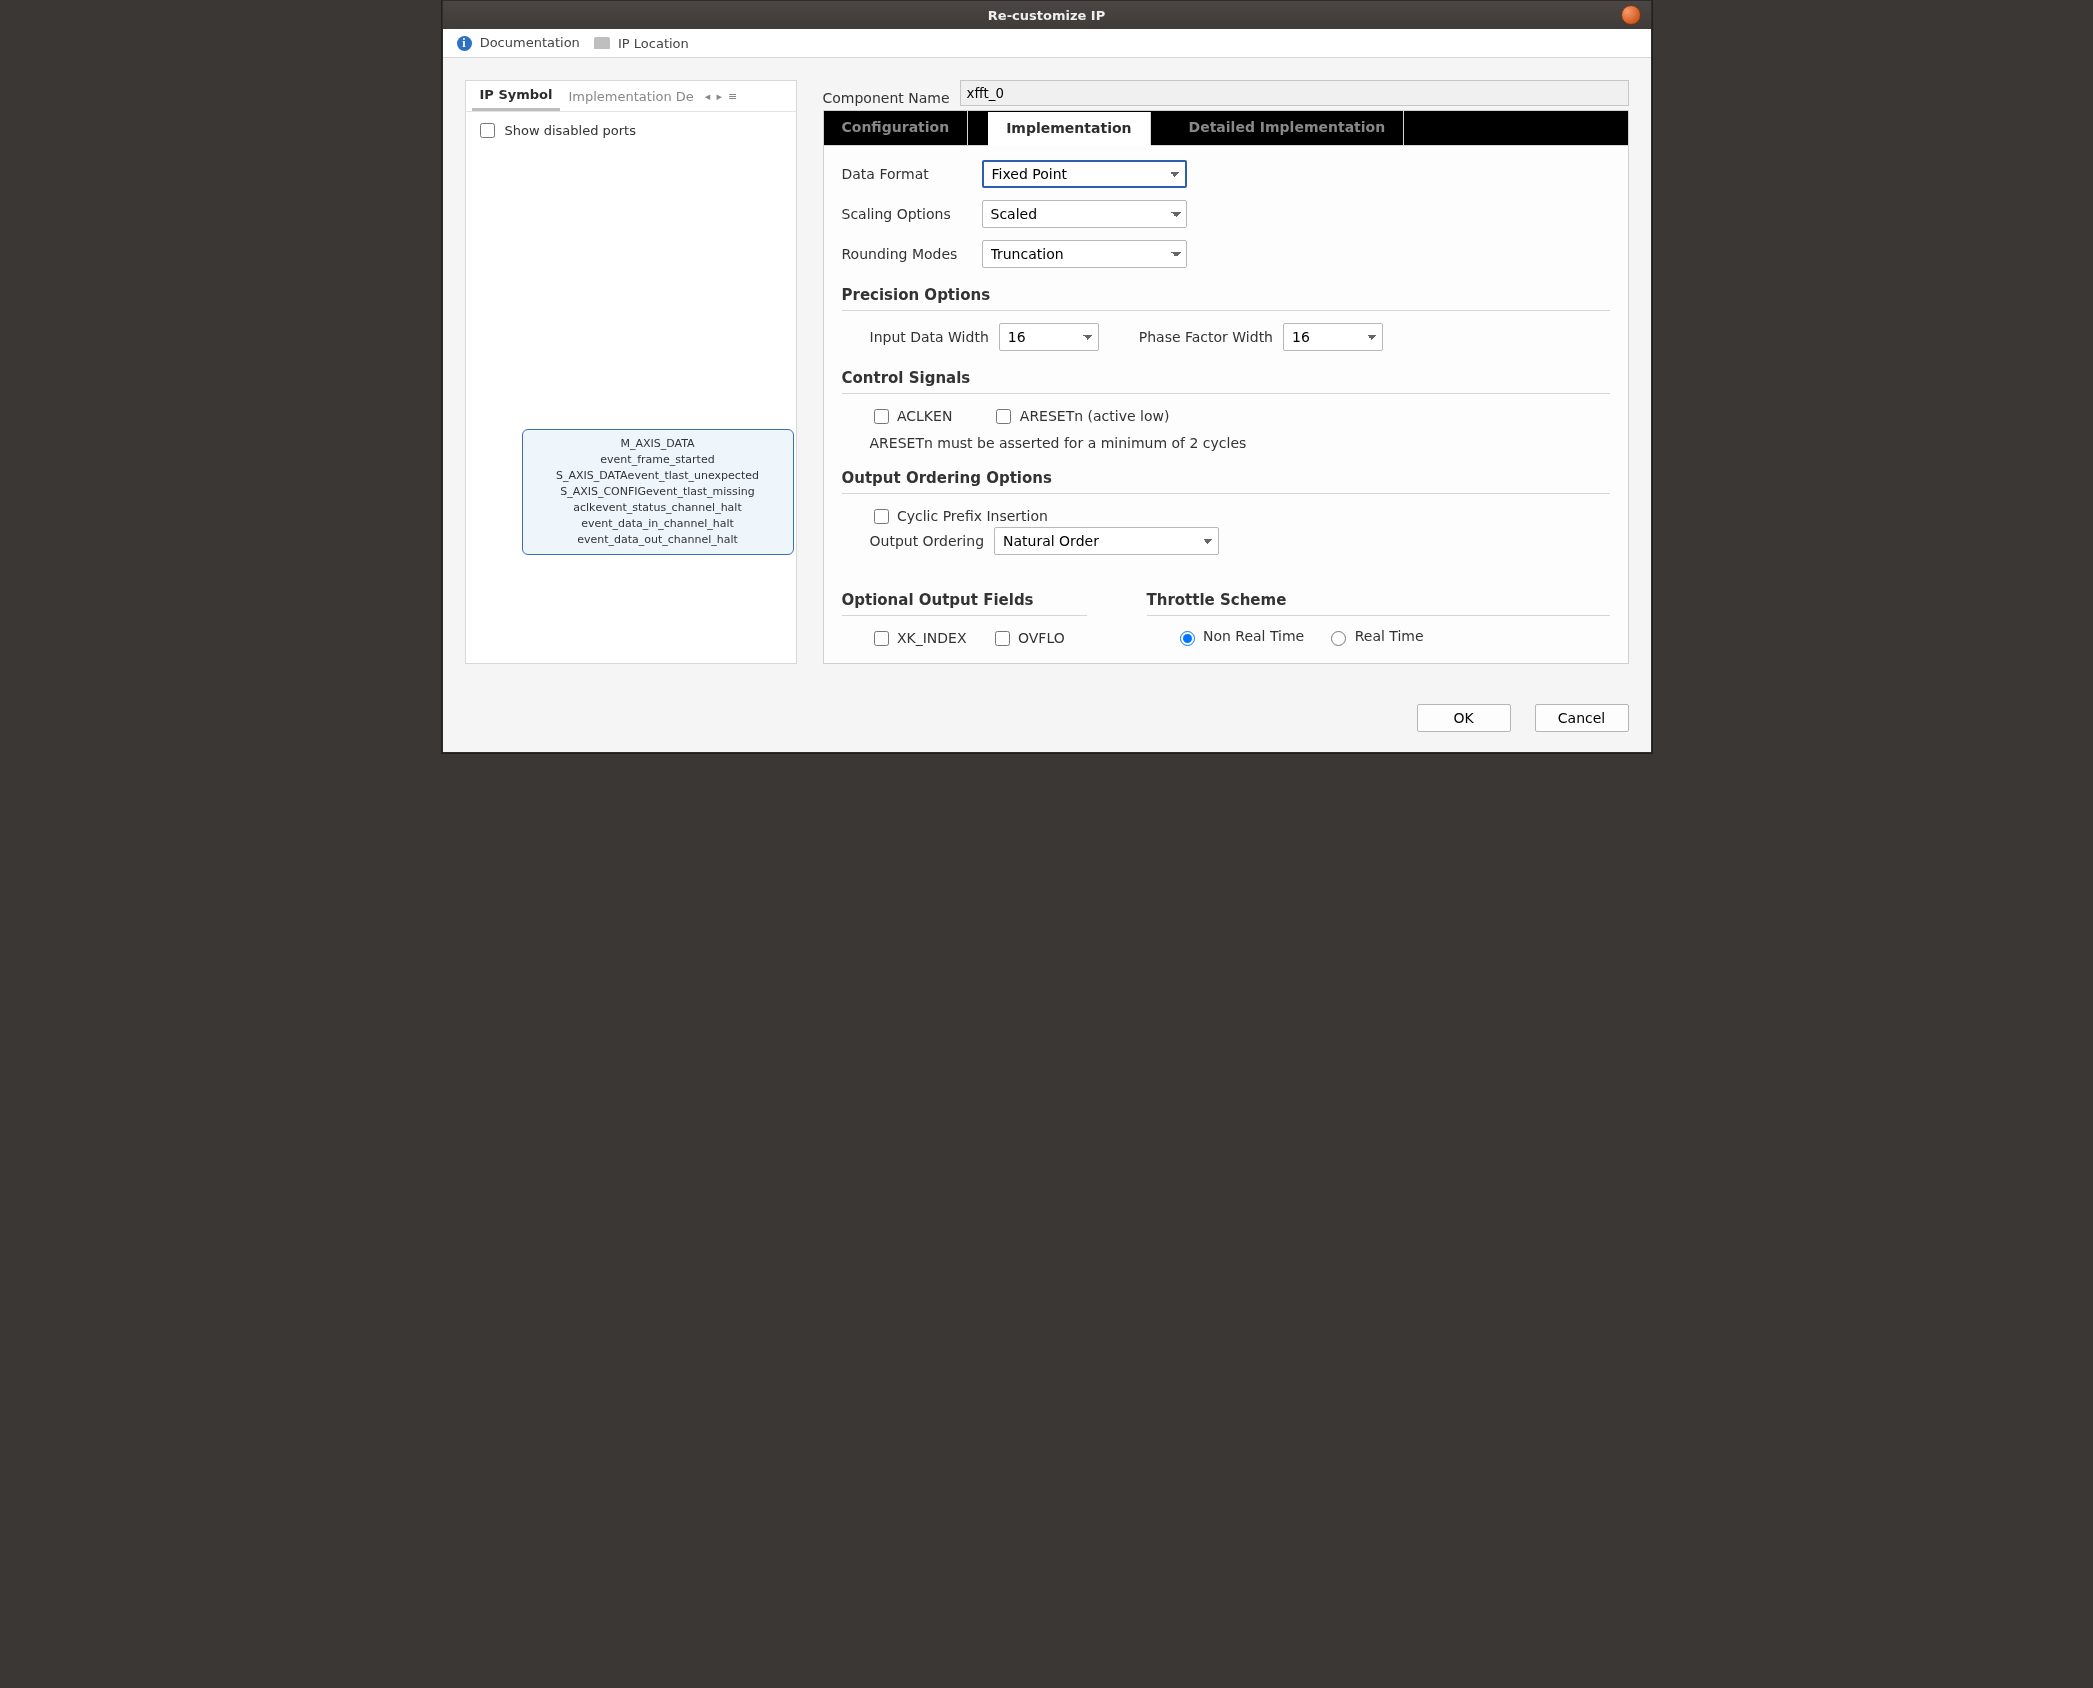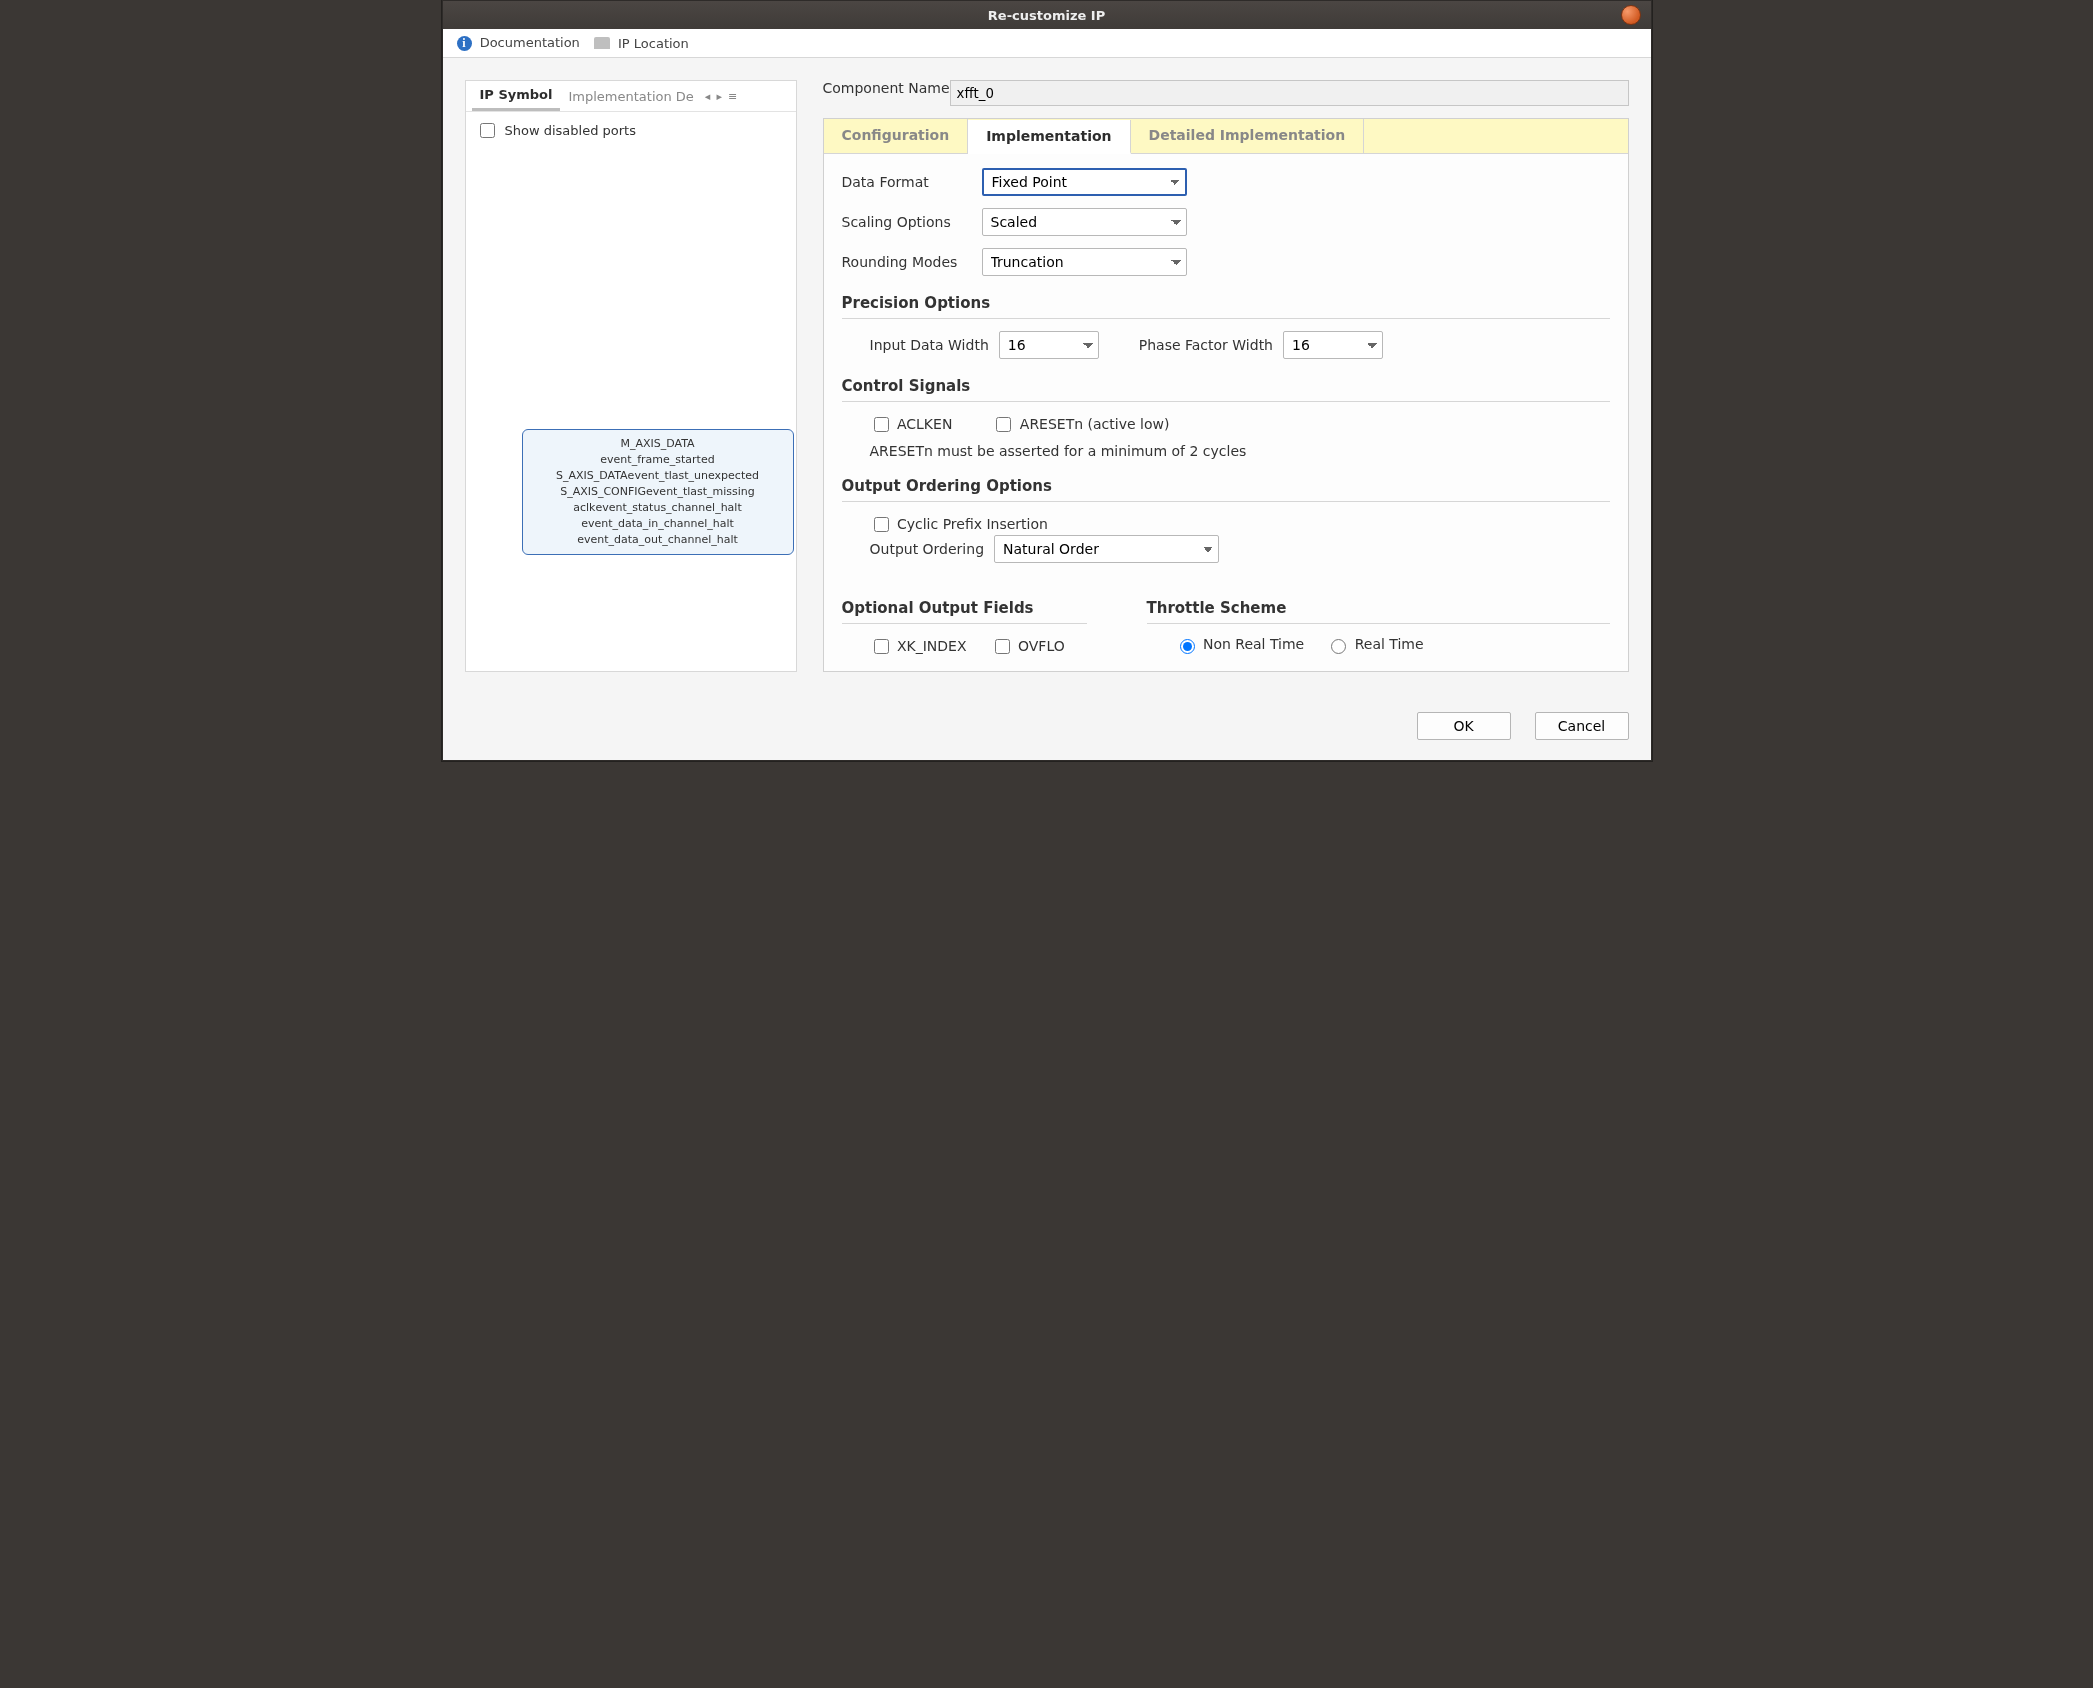--- a/index.html
+++ b/index.html
@@ -169,42 +169,44 @@
 .ip-block .r { text-align: right; }
 
 
 .right-panel {
   flex: 1;
   display: flex;
   flex-direction: column;
 }
 .compname-row {
   display: flex;
-  align-items: flex-start;
-  margin-bottom: 12px;
+  align-items: flex-end;
+  gap: 10px;
+  margin-bottom: 4px;
   font-size: 14px;
 }
 .compname-row input[type=text] {
   flex: 1;
   height: 24px;
   border: 1px solid #c6c6c6;
   background: #f0f0f0;
   padding: 0 6px;
   font-family: inherit;
 }
 
 .config-box {
   border: 1px solid #d0d0d0;
   background: #fdfdfd;
   padding-bottom: 10px;
 }
 .cfg-tabs {
   display: flex;
-  background: #fef9c3;
+  background: #000000;
   border-bottom: 1px solid #d5d5d5;
+  gap: 20px;
 }
 .cfg-tabs .ctab {
   padding: 8px 18px;
   color: #888;
   font-weight: bold;
   font-size: 14px;
   cursor: pointer;
   border-right: 1px solid #d5d5d5;
 }
 .cfg-tabs .ctab.active {

